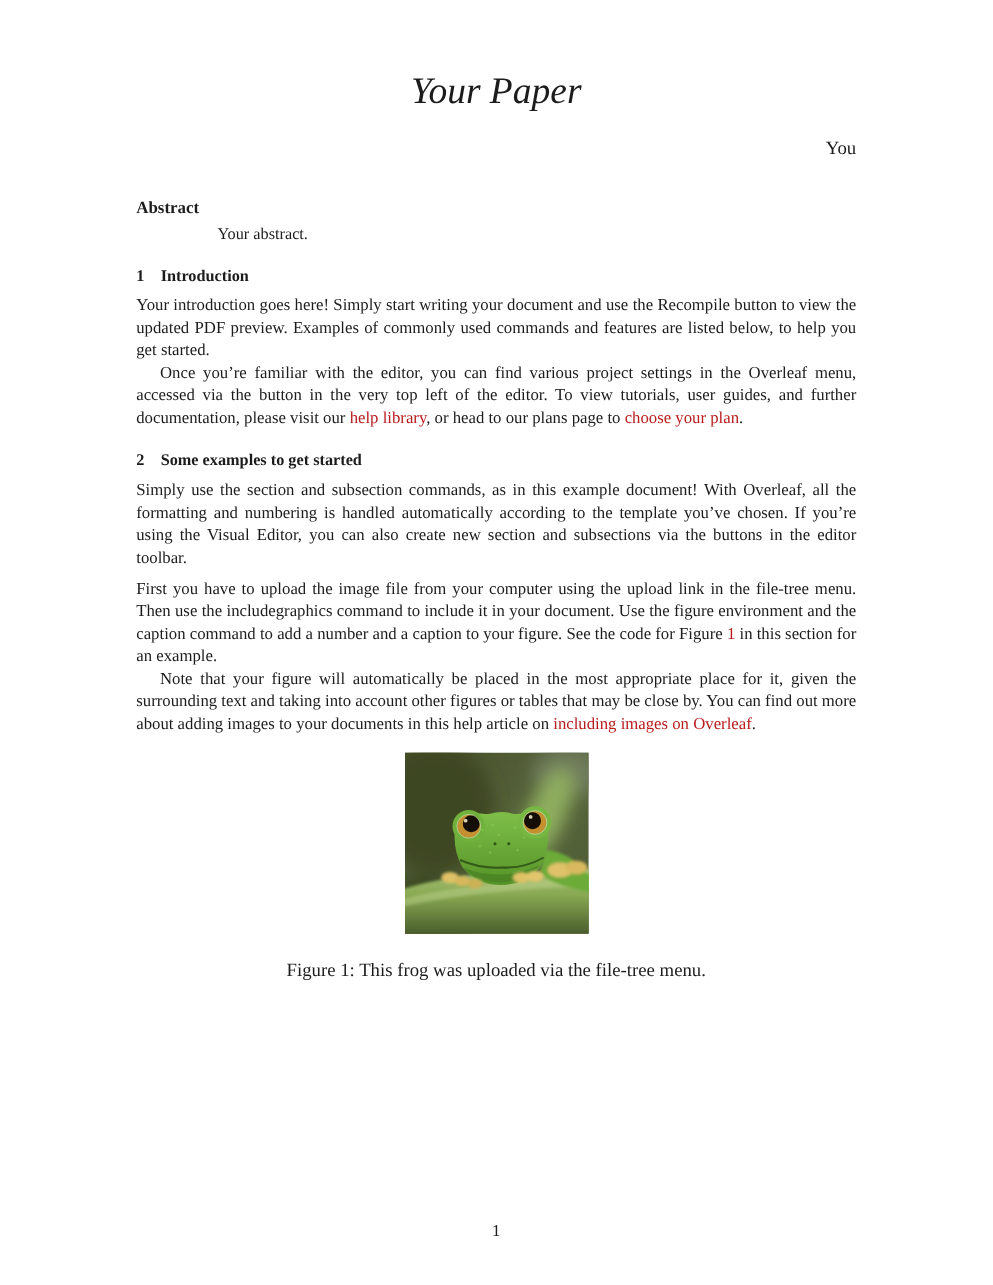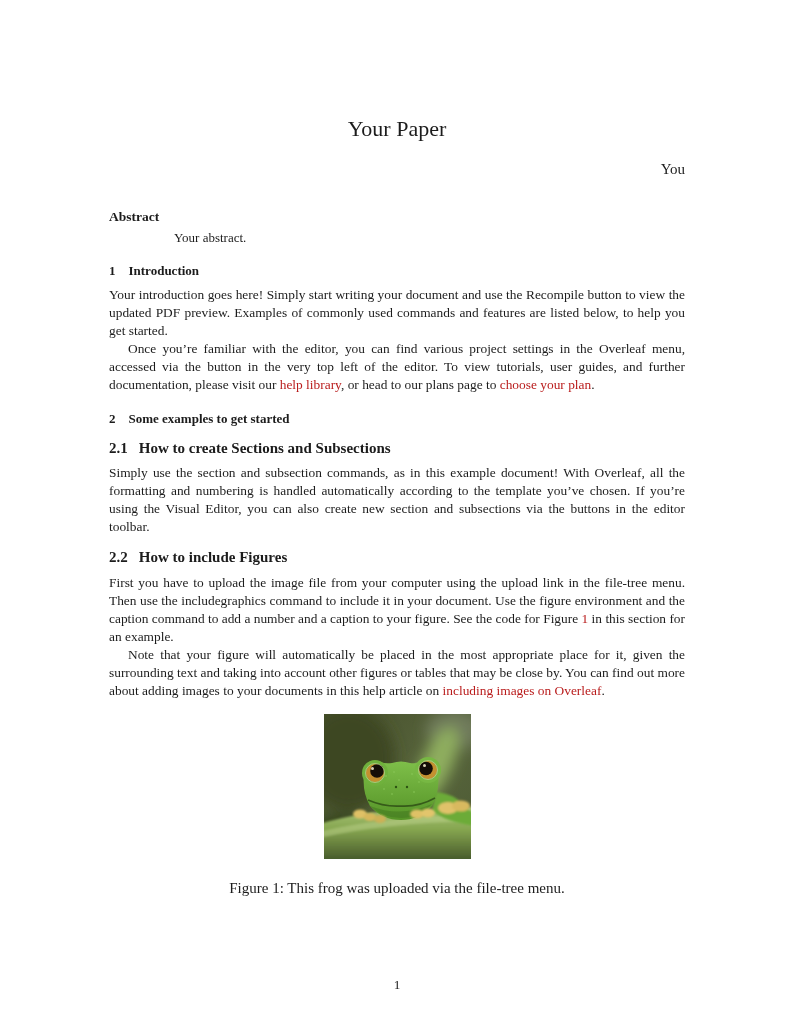--- a/index.html
+++ b/index.html
@@ -7,21 +7,21 @@
     position: relative;
     width: 794px;
     height: 1028px;
     background: #ffffff;
     color: #1c1c1c;
     font-family: "Liberation Serif", "DejaVu Serif", serif;
     overflow: hidden;
   }
   .doc { position: absolute; inset: 0; padding: 0 109px; box-sizing: border-box; }
 
-  .title { font-size: 22px; font-weight: 400; text-align: center; margin: 116px 0 0; line-height: 1.15; }
+  .title { font-size: 30px; font-weight: 400; text-align: center; margin: 56px 0 0; line-height: 1.15; font-style: italic; }
   .author { font-size: 15px; text-align: right; margin: 20px 0 0; line-height: 1.15; }
   .date { font-size: 15px; text-align: center; margin: 13px 0 0; line-height: 1.15; }
 
   .abs-head { font-size: 13.5px; font-weight: 700; margin: 30px 0 0; line-height: 1.15; }
   .abs-body { font-size: 13px; margin: 6px 46px 0; text-indent: 19px; line-height: 1.25; }
 
   h2.sec { font-size: 13px; font-weight: 700; margin: 18px 0 0; line-height: 1.15; }
   h3.subsec { font-size: 15px; font-weight: 700; margin: 13px 0 0; line-height: 1.15; }
   .sec-num { display: inline-block; margin-right: 13px; }
   .subsec-num { display: inline-block; margin-right: 11px; }
@@ -51,24 +51,22 @@
 
     <div class="abs-head">Abstract</div>
     <p class="abs-body">Your abstract.</p>
 
     <h2 class="sec"><span class="sec-num">1</span><span>Introduction</span></h2>
     <p class="body">Your introduction goes here! Simply start writing your document and use the Recompile button to view the updated PDF preview. Examples of commonly used commands and features are listed below, to help you get started.</p>
     <p class="body indent"><span>Once you’re familiar with the editor, you can find various project settings in the Overleaf menu, accessed via the button in the very top left of the editor. To view tutorials, user guides, and further documentation, please visit our </span><a class="doclink">help library</a><span>, or head to our plans page to </span><a class="doclink">choose your plan</a><span>.</span></p>
 
     <h2 class="sec"><span class="sec-num">2</span><span>Some examples to get started</span></h2>
 
-    <h3 class="subsec"><span class="subsec-num">2.1</span><span>How to create Sections and Subsections</span></h3>
     <p class="body">Simply use the section and subsection commands, as in this example document! With Overleaf, all the formatting and numbering is handled automatically according to the template you’ve chosen. If you’re using the Visual Editor, you can also create new section and subsections via the buttons in the editor toolbar.</p>
 
-    <h3 class="subsec"><span class="subsec-num">2.2</span><span>How to include Figures</span></h3>
     <p class="body"><span>First you have to upload the image file from your computer using the upload link in the file-tree menu. Then use the includegraphics command to include it in your document. Use the figure environment and the caption command to add a number and a caption to your figure. See the code for Figure </span><a class="doclink">1</a><span> in this section for an example.</span></p>
     <p class="body indent"><span>Note that your figure will automatically be placed in the most appropriate place for it, given the surrounding text and taking into account other figures or tables that may be close by. You can find out more about adding images to your documents in this help article on </span><a class="doclink">including images on Overleaf</a><span>.</span></p>
 
     <figure class="fig">
       <span class="fig-img">
         <svg viewBox="0 0 147 145" width="147" height="145" role="img">
           <defs>
             <linearGradient id="bgG" x1="0" y1="0" x2="1" y2="1">
               <stop offset="0" stop-color="#47502c"></stop>
               <stop offset="0.55" stop-color="#57643c"></stop>

